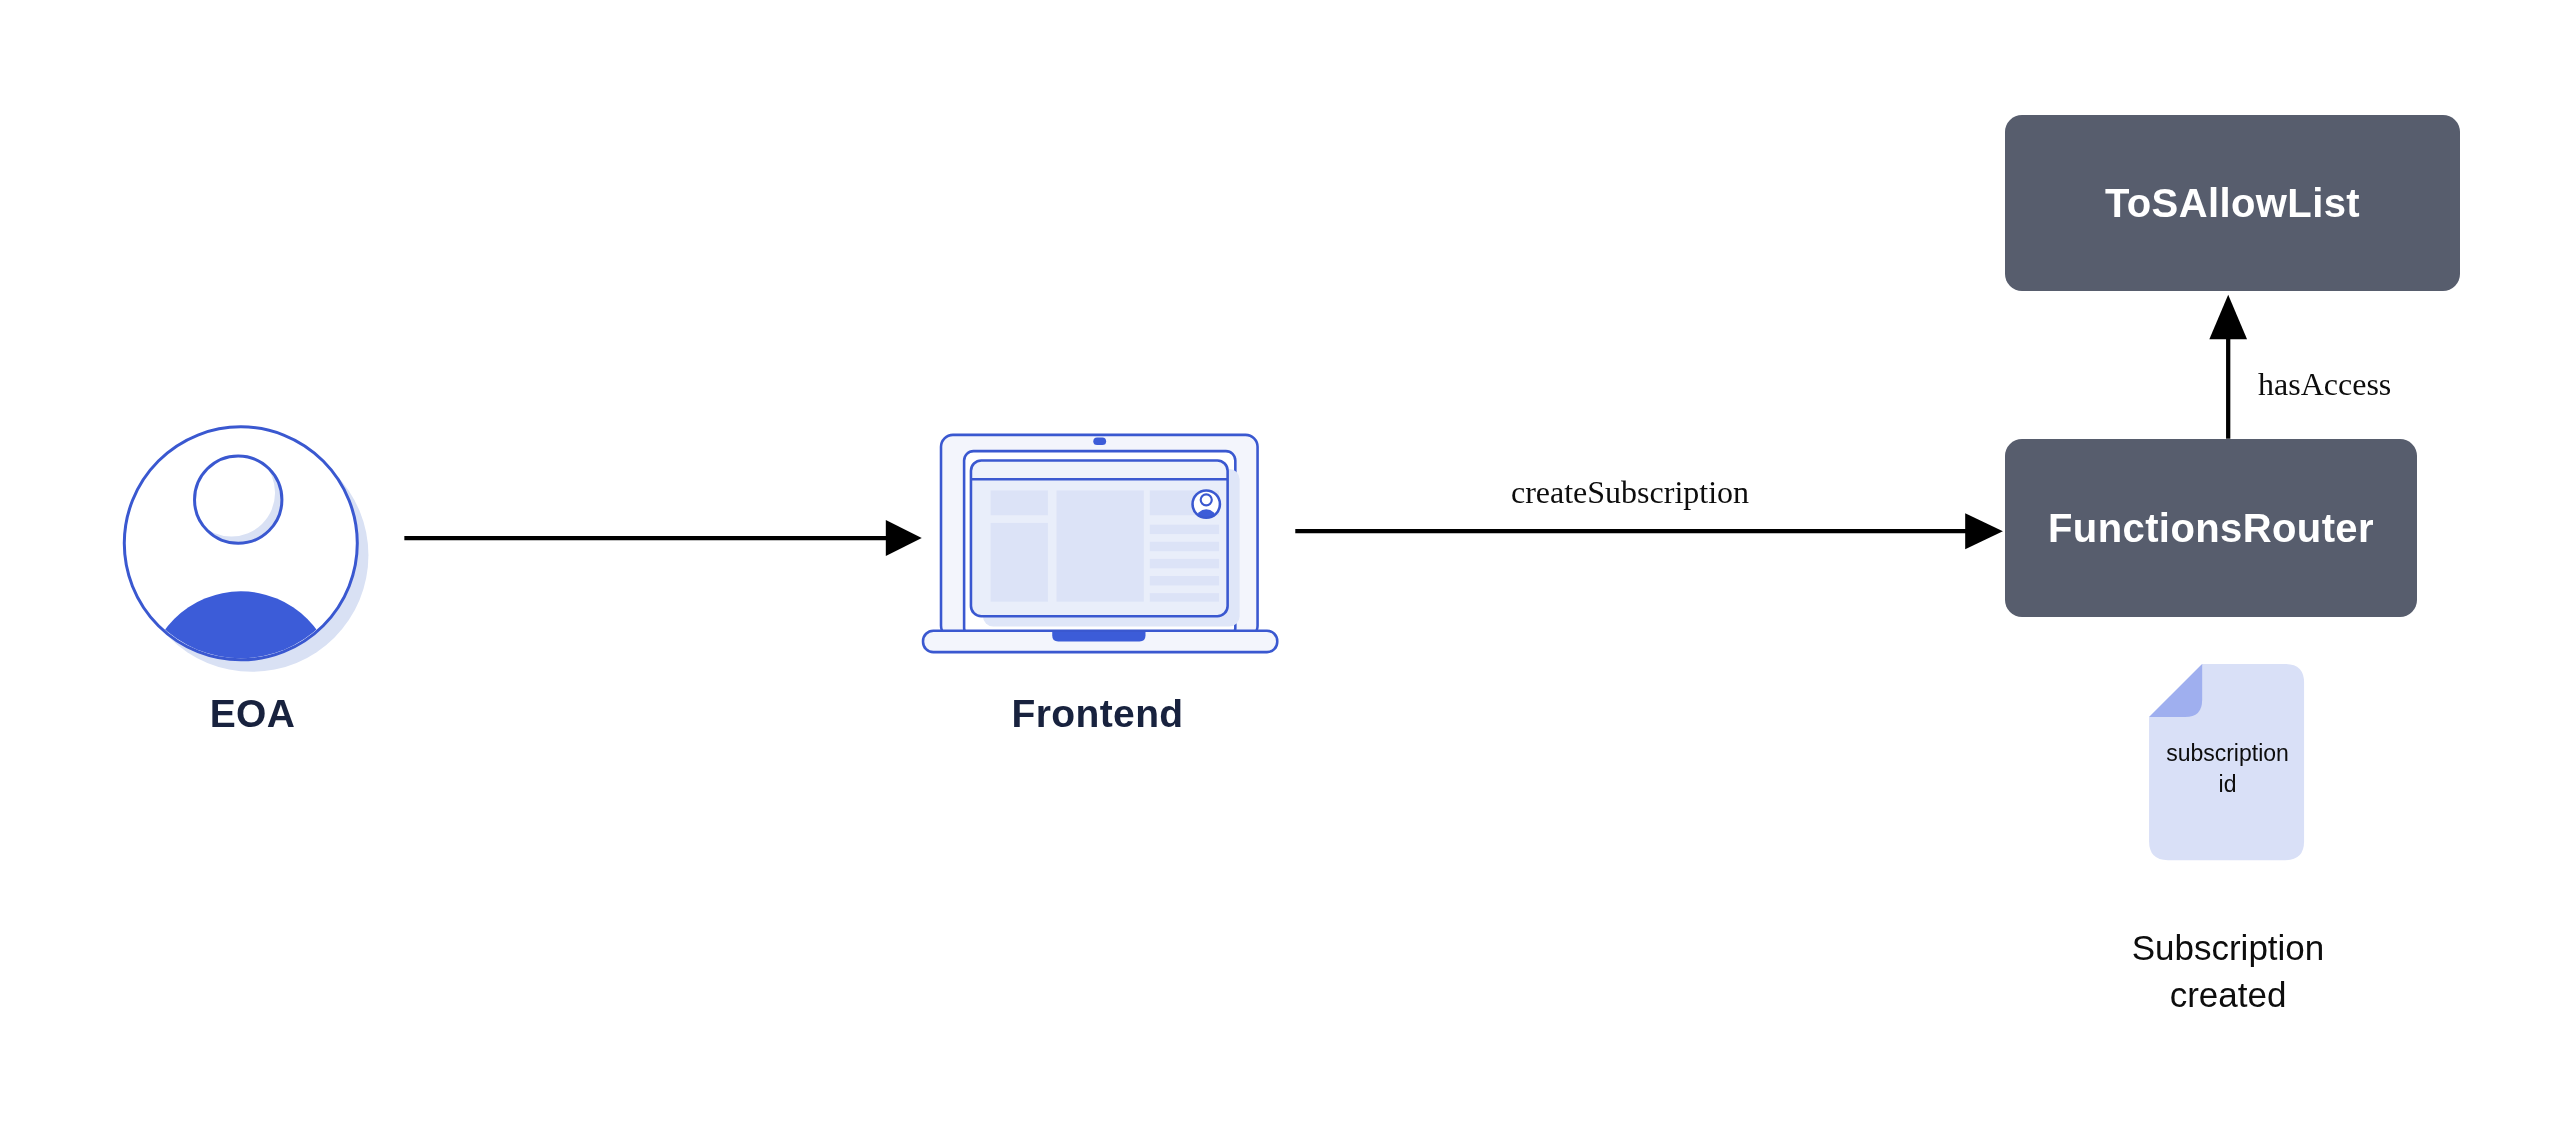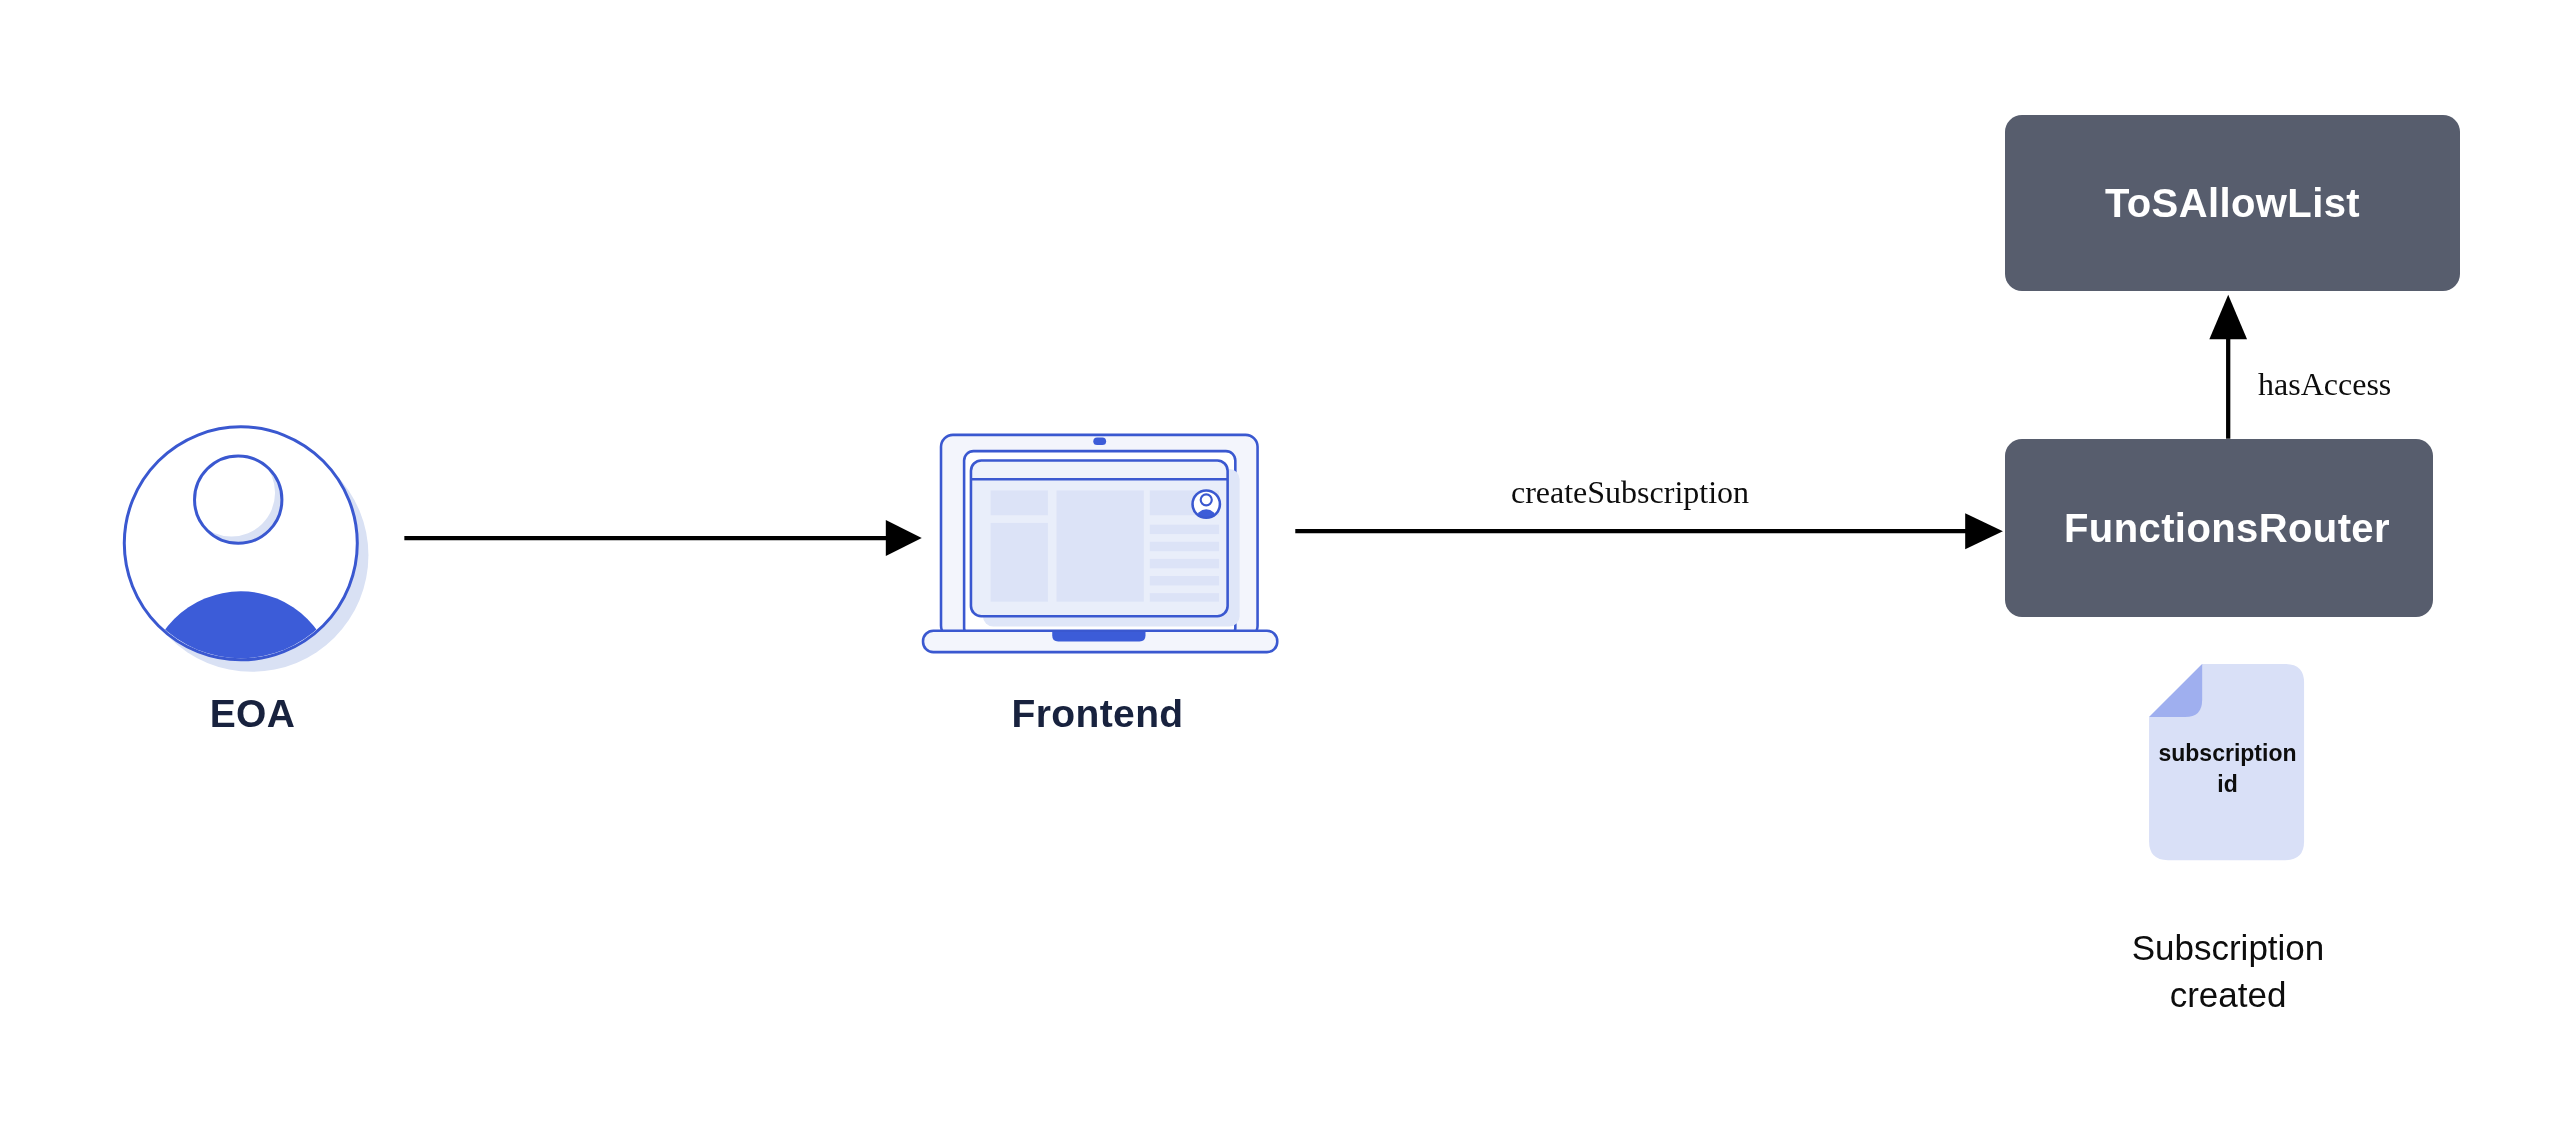--- a/index.html
+++ b/index.html
@@ -46,21 +46,21 @@
   .contract-box{
     position:absolute;background:var(--box_bg);border-radius:17px;
     display:flex;align-items:center;justify-content:center;
   }
   .contract-box .box-label{
     color:var(--box_text);font-weight:700;font-size:40px;letter-spacing:0.4px;
   }
   
   .doc-text{
     position:absolute;text-align:center;font-size:23px;line-height:1.35;
-    color:var(--text_black);font-weight:700;
+    color:var(--text_black);font-weight:400;
   }
   .doc-caption{
     position:absolute;text-align:center;font-size:35px;line-height:1.35;
     color:var(--text_black);font-weight:400;
   }
 
   
   .st-blue{stroke:var(--accent_blue);fill:none;}
   .f-white{fill:#ffffff;}
   .f-blue{fill:var(--solid_blue);}
@@ -166,21 +166,21 @@
     <path class="f-blue" d="M153,238.5 v4 q0,7 7,7 h95 q7,0 7,-7 v-4 Z"></path>
   </svg>
   <div class="node-title" style="left:969px;top:694px;width:257px;">Frontend</div>
 
   <div class="call-label" style="left:1416px;top:476px;width:428px;text-align:center;">createSubscription</div>
   <div class="call-label" style="left:2258px;top:368px;">hasAccess</div>
 
   <div class="contract-box" style="left:2005px;top:115px;width:455px;height:176px;">
     <span class="box-label">ToSAllowList</span>
   </div>
-  <div class="contract-box" style="left:2005px;top:439px;width:412px;height:178px;padding-left:16px;">
+  <div class="contract-box" style="left:2005px;top:439px;width:412px;height:178px;">
     <span class="box-label">FunctionsRouter</span>
   </div>
 
   <svg class="abs" style="left:2149px;top:664px;" width="156" height="197" viewBox="0 0 182 230">
     <path class="f-doc" d="M62,0 H159 Q181,0 181,22 V207 Q181,229 159,229 H22 Q0,229 0,207 V62 Z"></path>
     <path class="f-fold" d="M62,0 V42 Q62,62 42,62 H0 Z"></path>
   </svg>
   <div class="doc-text" style="left:2158px;top:738px;width:139px;">subscription id</div>
   <div class="doc-caption" style="left:2107px;top:891px;width:242px;margin-top:33px;">Subscription created</div>
 

